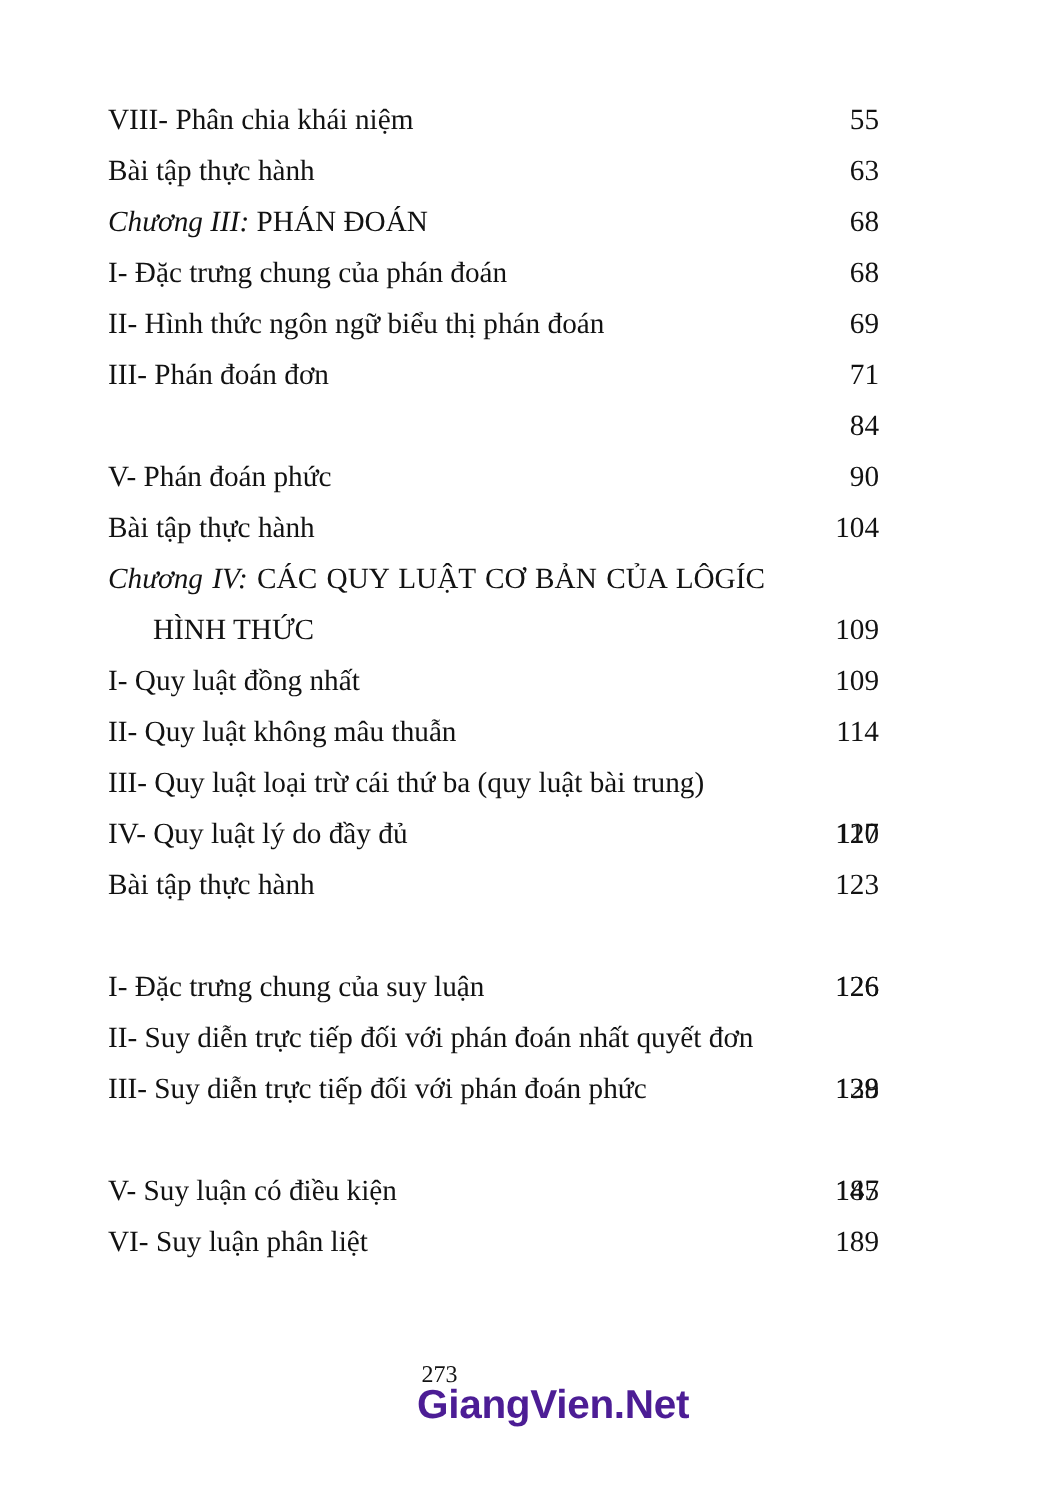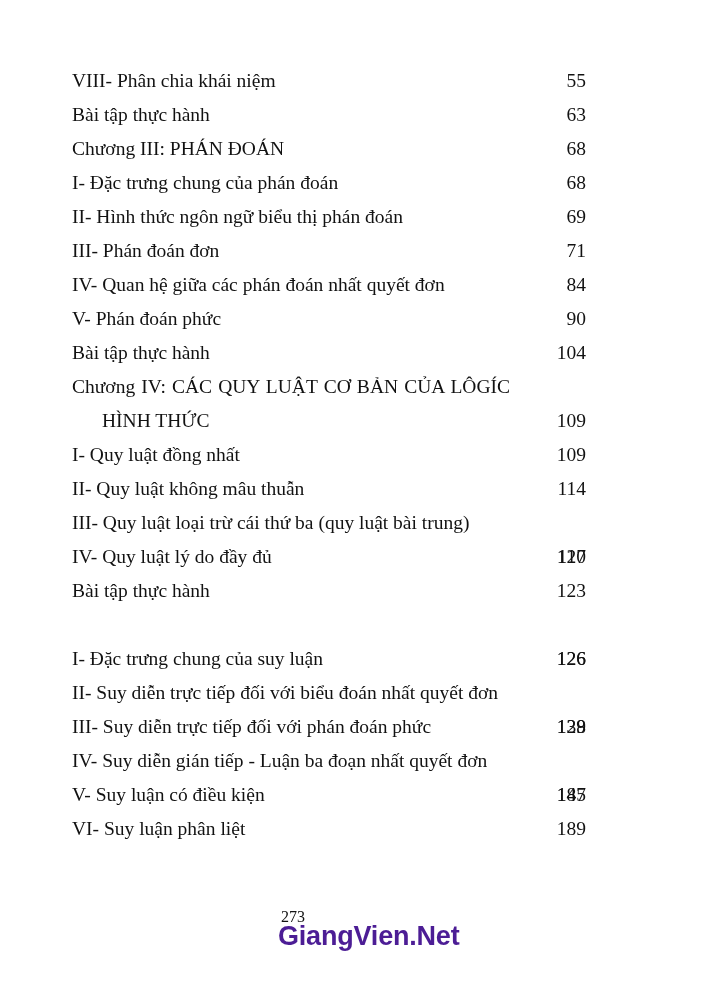--- a/index.html
+++ b/index.html
@@ -49,20 +49,21 @@
 
   
   .entry.justify {
     text-align: justify;
     text-align-last: left;
     padding-left: 30px;
     text-indent: -30px;
   }
 
   .entry .chap {
+    font-style: italic;
   }
 
   .entry .caps {
     font-style: normal;
   }
 
   .page-num {
     position: absolute;
     right: 0;
     width: 70px;
@@ -121,21 +122,20 @@
       </div>
       <div class="toc-row lines-1">
         <div class="entry">II- Hình thức ngôn ngữ biểu thị phán đoán</div>
         <div class="page-num">69</div>
       </div>
       <div class="toc-row lines-1">
         <div class="entry">III- Phán đoán đơn</div>
         <div class="page-num">71</div>
       </div>
       <div class="toc-row lines-1">
-        <div class="entry">IV- Quan hệ giữa các phán đoán nhất quyết đơn</div>
         <div class="page-num">84</div>
       </div>
       <div class="toc-row lines-1">
         <div class="entry">V- Phán đoán phức</div>
         <div class="page-num">90</div>
       </div>
       <div class="toc-row lines-1">
         <div class="entry">Bài tập thực hành</div>
         <div class="page-num">104</div>
       </div>
@@ -164,29 +164,28 @@
         <div class="page-num">123</div>
       </div>
       <div class="toc-row lines-2">
         <div class="page-num">126</div>
       </div>
       <div class="toc-row lines-1">
         <div class="entry">I- Đặc trưng chung của suy luận</div>
         <div class="page-num">126</div>
       </div>
       <div class="toc-row lines-2">
-        <div class="entry justify">II- Suy diễn trực tiếp đối với biểu đoán nhất quyết đơn</div>
+        <div class="entry justify">II- Suy diễn trực tiếp đối với phán đoán nhất quyết đơn</div>
         <div class="page-num">128</div>
       </div>
       <div class="toc-row lines-1">
         <div class="entry">III- Suy diễn trực tiếp đối với phán đoán phức</div>
         <div class="page-num">139</div>
       </div>
       <div class="toc-row lines-2">
-        <div class="entry justify">IV- Suy diễn gián tiếp - Luận ba đoạn nhất quyết đơn</div>
         <div class="page-num">145</div>
       </div>
       <div class="toc-row lines-1">
         <div class="entry">V- Suy luận có điều kiện</div>
         <div class="page-num">187</div>
       </div>
       <div class="toc-row lines-1">
         <div class="entry">VI- Suy luận phân liệt</div>
         <div class="page-num">189</div>
       </div>

